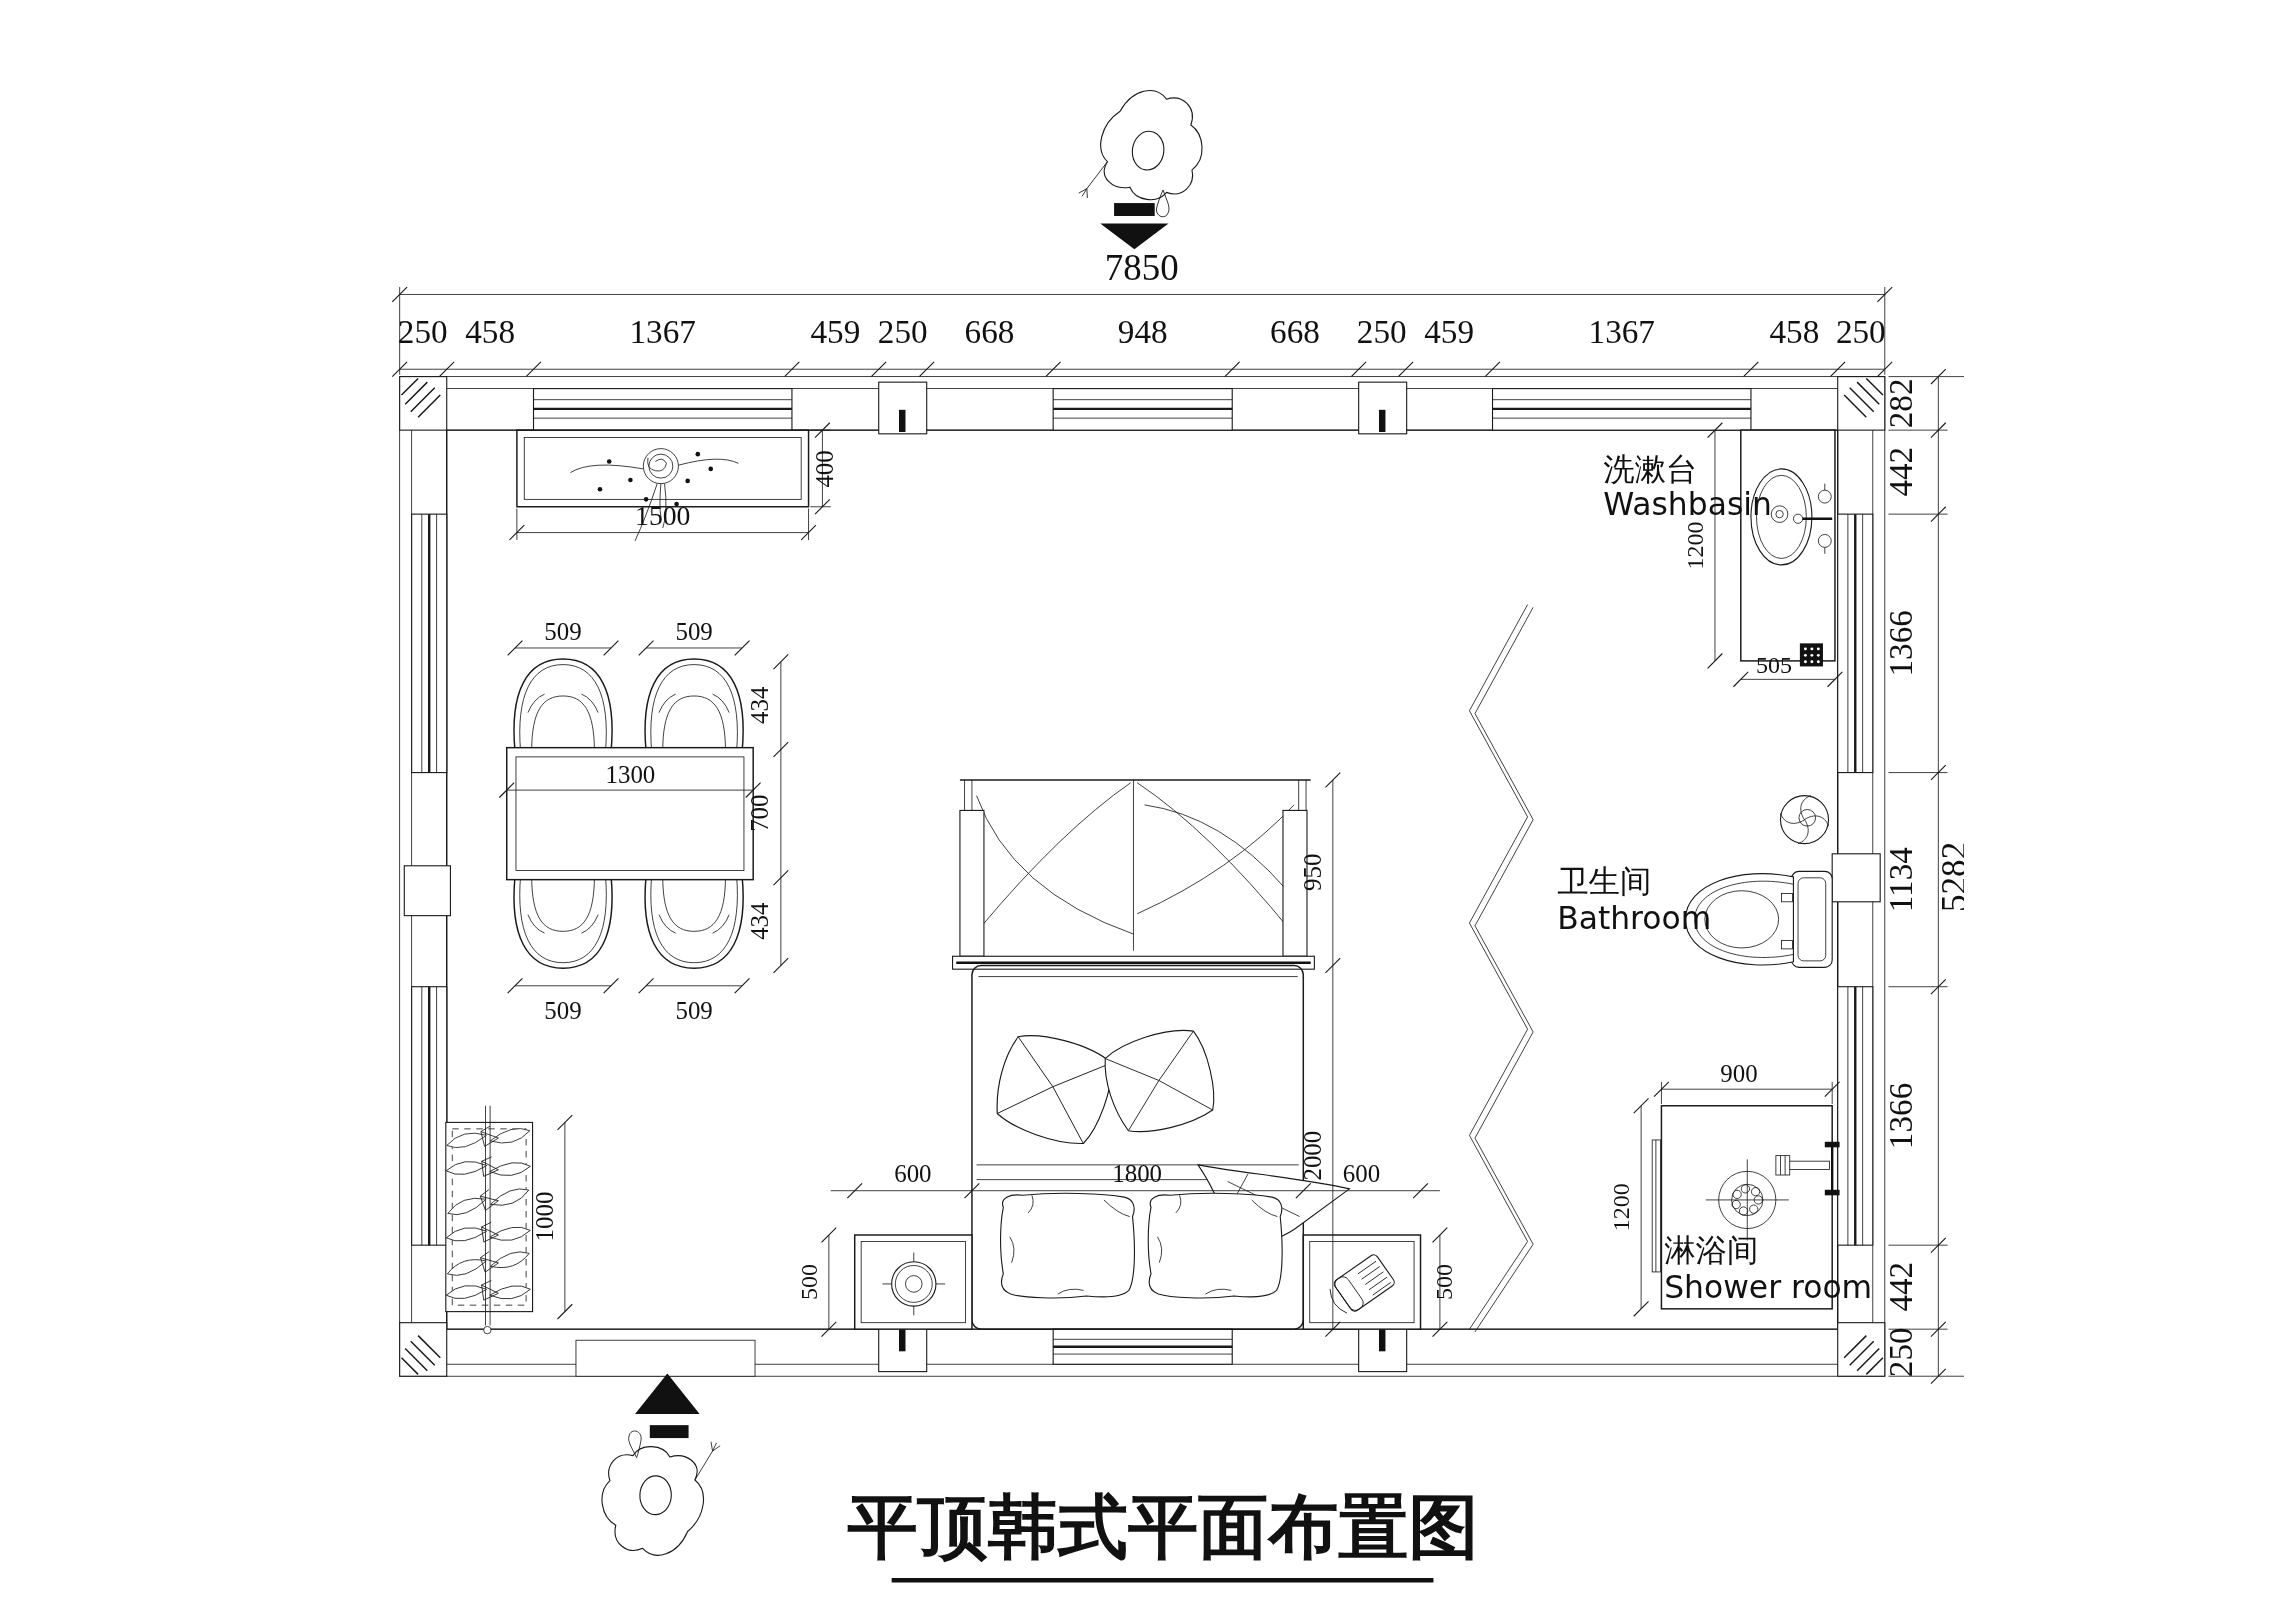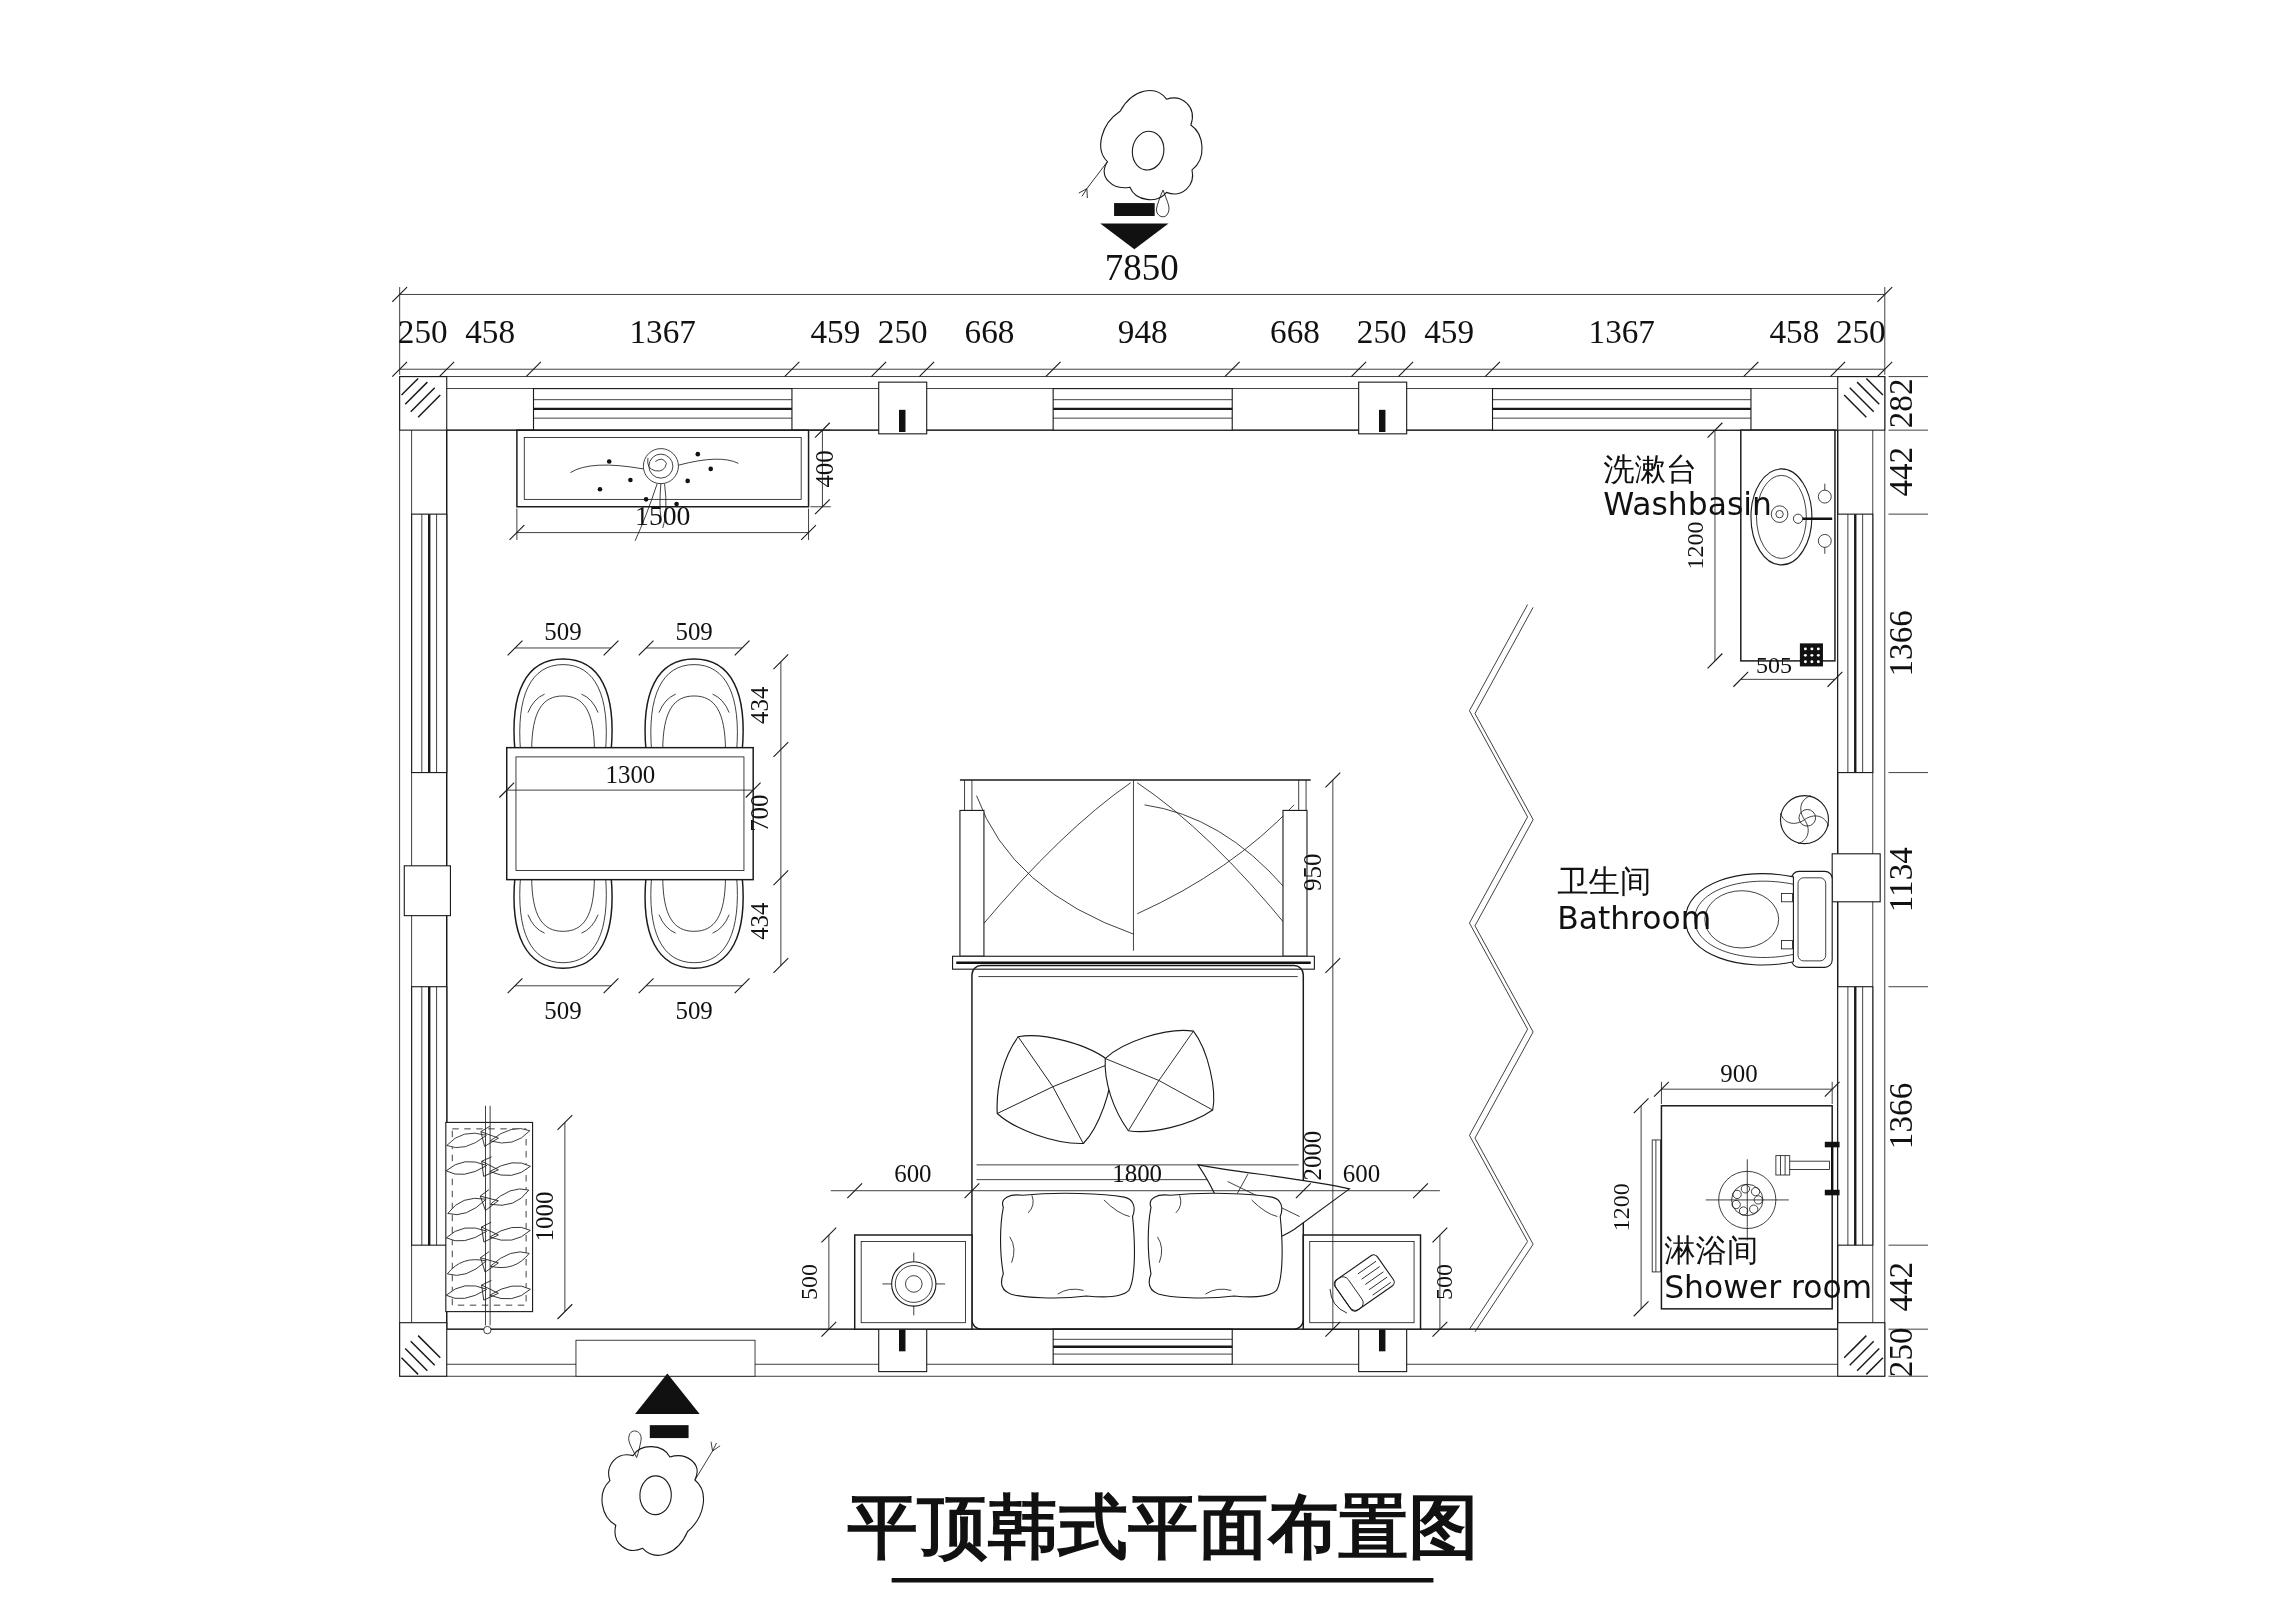--- a/index.html
+++ b/index.html
@@ -1,16 +1,16 @@
 <!DOCTYPE html>
 <html style="font-size:14.8px"><head>
 <meta charset="utf-8">
 <style>
   html,body{margin:0;padding:0;background:#fff;}
-  #stage{position:relative;width:1928px;height:1619px;background:#fff;overflow:hidden;}
+  #stage{position:relative;width:1928px;height:1619px;background:#fff;overflow:hidden;padding-left:36px;}
   svg{position:absolute;left:0;top:0;}
   svg *{vector-effect:none;}
   .ln{stroke:#1a1a1a;fill:none;stroke-width:1.6;}
   .thin{stroke-width:0.9;}
   .med{stroke-width:1.2;}
   .thick{stroke-width:2.6;}
   .fillw{fill:#fff;}
   .fillb{fill:#111;stroke:none;}
   .dash{stroke-dasharray:7 6;}
   text{fill:#111;}

